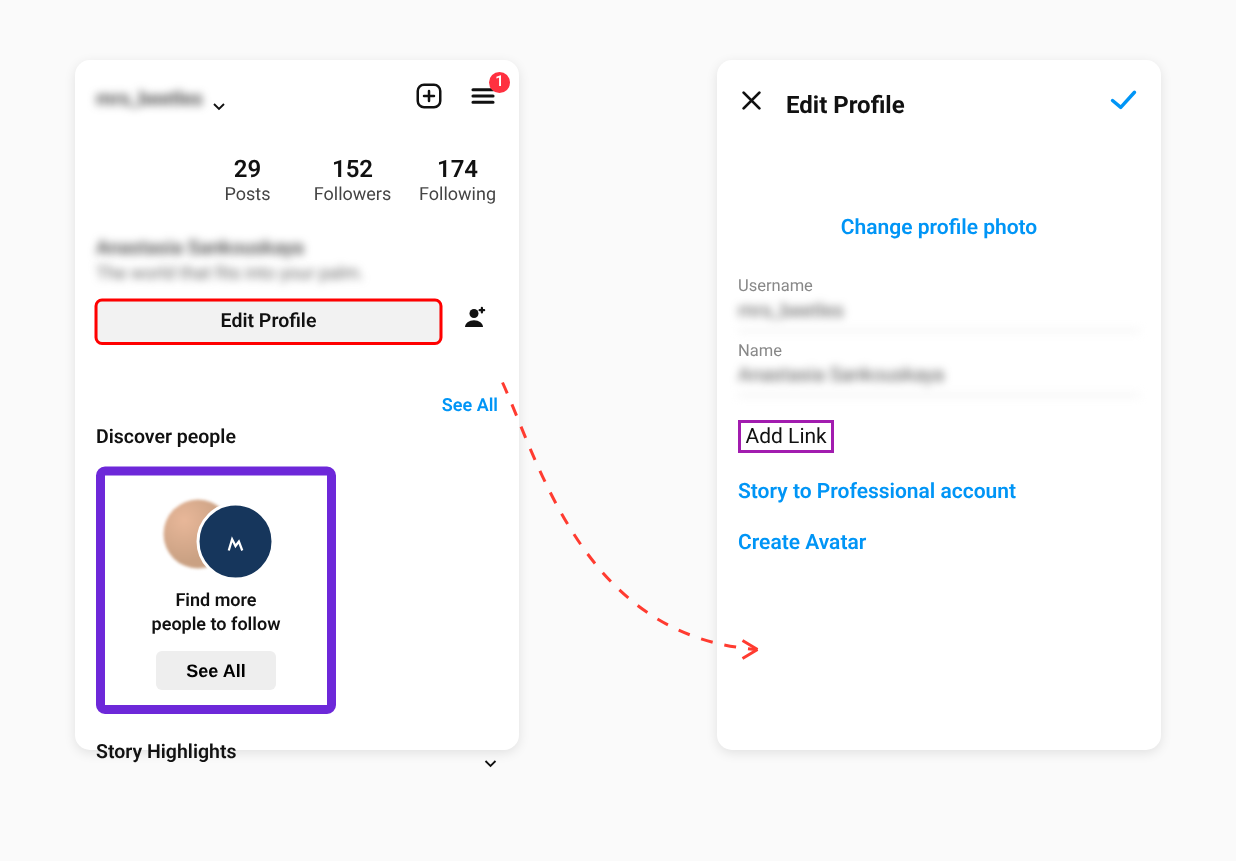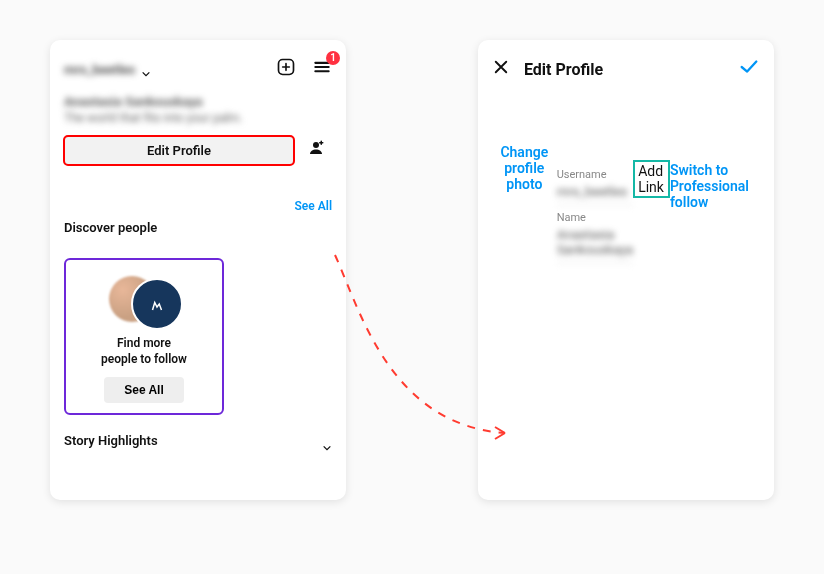--- a/index.html
+++ b/index.html
@@ -30,42 +30,42 @@
   .bio .name{font-weight:600;font-size:13px;filter:blur(3px);color:#555;}
   .bio .line{font-size:12px;color:#666;filter:blur(3px);margin-top:2px;}
   .editrow{display:flex;align-items:center;gap:6px;margin-top:10px;}
   .editbtn{flex:1;background:#f2f2f2;border:1px solid #dbdbdb;border-radius:4px;font-size:13px;font-weight:600;text-align:center;padding:6px 0;cursor:pointer;}
   .hlred{outline:2px solid #ff0000;outline-offset:-1px;}
   .addfriend{width:32px;height:30px;display:flex;align-items:center;justify-content:center;border:0px solid #dbdbdb;border-radius:4px;cursor:pointer;}
   .addfriend svg{width:18px;height:18px;}
   .discoverhdr{display:flex;justify-content:space-between;align-items:center;margin-top:12px;}
   .discoverhdr .t{font-weight:600;font-size:13px;margin-top:43px;}
   .link{color:#0095f6;font-size:12px;font-weight:600;cursor:pointer;}
-  .card{margin-top:23px;border:2px solid #6d28d9;border-radius:6px;padding:14px 10px 10px;width:160px;box-sizing:border-box;display:flex;flex-direction:column;align-items:center;}
+  .card{margin-top:12px;border:6px solid #6d28d9;border-radius:6px;padding:14px 10px 10px;width:160px;box-sizing:border-box;display:flex;flex-direction:column;align-items:center;}
   .cardimgs{position:relative;width:70px;height:52px;}
   .cardimg1{width:46px;height:46px;border-radius:50%;background:#d6c7b7;position:absolute;left:0;top:2px;background:radial-gradient(circle at 30% 30%, #e8b799 0%, #caa183 60%);filter:blur(1px);}
   .cardimg2{width:48px;height:48px;border-radius:50%;background:#16365c;position:absolute;left:22px;top:4px;border:2px solid #fff;display:flex;align-items:center;justify-content:center;}
   .cardimg2 svg{width:18px;height:18px;fill:#fff;}
   .cardtxt{text-align:center;font-size:12px;font-weight:600;margin-top:10px;line-height:1.3;}
   .seeallbtn{margin-top:10px;background:#eee;border:none;border-radius:4px;font-size:12px;font-weight:600;padding:6px 20px;cursor:pointer;}
   .storyhdr{display:flex;justify-content:space-between;align-items:flex-end;margin-top:18px;cursor:pointer;}
   .storyhdr .t{font-weight:600;font-size:13px;}
   
   .rtop{display:flex;align-items:center;justify-content:space-between;height:30px;}
   .closeicon svg{width:18px;height:18px;}
   .rtitle{font-weight:700;font-size:16px;flex:1;margin-left:14px;}
   .check{color:#0095f6;}
   .check svg{width:22px;height:22px;stroke:#0095f6;}
-  .rbody{margin-top:60px;display:flex;flex-direction:row;}
+  .rbody{margin-top:60px;display:flex;flex-direction:column;}
   .changephoto{text-align:center;font-size:14px;}
   .fields{margin-top:18px;}
   .field{margin-top:6px;}
   .field .flabel{font-size:11px;color:#888;}
   .field .fval{font-size:13px;color:#555;filter:blur(3px);padding:3px 0 5px;border-bottom:1px solid #e2e2e2;}
-  .addlink{margin-top:16px;font-size:14px;border:2px solid #14b8a6;display:inline-block;padding:1px 3px;align-self:flex-start;cursor:pointer;}
+  .addlink{margin-top:16px;font-size:14px;border:2px solid #a21caf;display:inline-block;padding:1px 3px;align-self:flex-start;cursor:pointer;}
   .actionlink{margin-top:18px;font-size:14px;cursor:pointer;}
   
   .connector{position:absolute;left:280px;top:210px;width:230px;height:220px;pointer-events:none;}
   .connector svg{width:100%;height:100%;overflow:visible;}
 </style>
 </head>
 <body>
 
 <div class="canvas">
   <div class="frame">
@@ -91,20 +91,37 @@
             <span class="menuicon">
               <svg viewBox="0 0 24 24">
                   <path d="M4 7h16M4 12h16M4 17h16" stroke="#111" stroke-width="2.5" stroke-linecap="round"></path>
                 </svg>
             </span>
             <span class="badge">1</span>
           </span>
         </div>
       </div>
 
+      <div class="profilerow">
+        <div class="avatar"></div>
+        <div class="stats">
+          <div class="stat">
+            <div class="num">29</div>
+            <div class="lbl">Posts</div>
+          </div>
+          <div class="stat">
+            <div class="num">152</div>
+            <div class="lbl">Followers</div>
+          </div>
+          <div class="stat">
+            <div class="num">174</div>
+            <div class="lbl">Following</div>
+          </div>
+        </div>
+      </div>
 
       <div class="bio">
         <div class="name">Anastasia Sankouskaya</div>
         <div class="line">The world that fits into your palm.</div>
       </div>
 
       <div class="editrow">
         <div class="editbtn hlred">Edit Profile</div>
         <div class="addfriend">
           <span>
@@ -169,21 +186,22 @@
             <div class="flabel">Username</div>
             <div class="fval">mrs_beetles</div>
           </div>
           <div class="field">
             <div class="flabel">Name</div>
             <div class="fval">Anastasia Sankouskaya</div>
           </div>
         </div>
 
         <div class="addlink">Add Link</div>
-        <div class="actionlink link">Switch to Professional follow</div>
+        <div class="actionlink link">Story to Professional account</div>
+        <div class="actionlink link">Create Avatar</div>
       </div>
     </div>
 
     <div class="connector">
       <svg viewBox="0 0 230 220">
         <path d="M5 5 C 30 60, 60 175, 175 183" fill="none" stroke="#ff3b30" stroke-width="2" stroke-dasharray="8 8"></path>
         <path d="M175 183 l -10 -6 M175 183 l -10 6" stroke="#ff3b30" stroke-width="2" fill="none"></path>
       </svg>
     </div>
 

